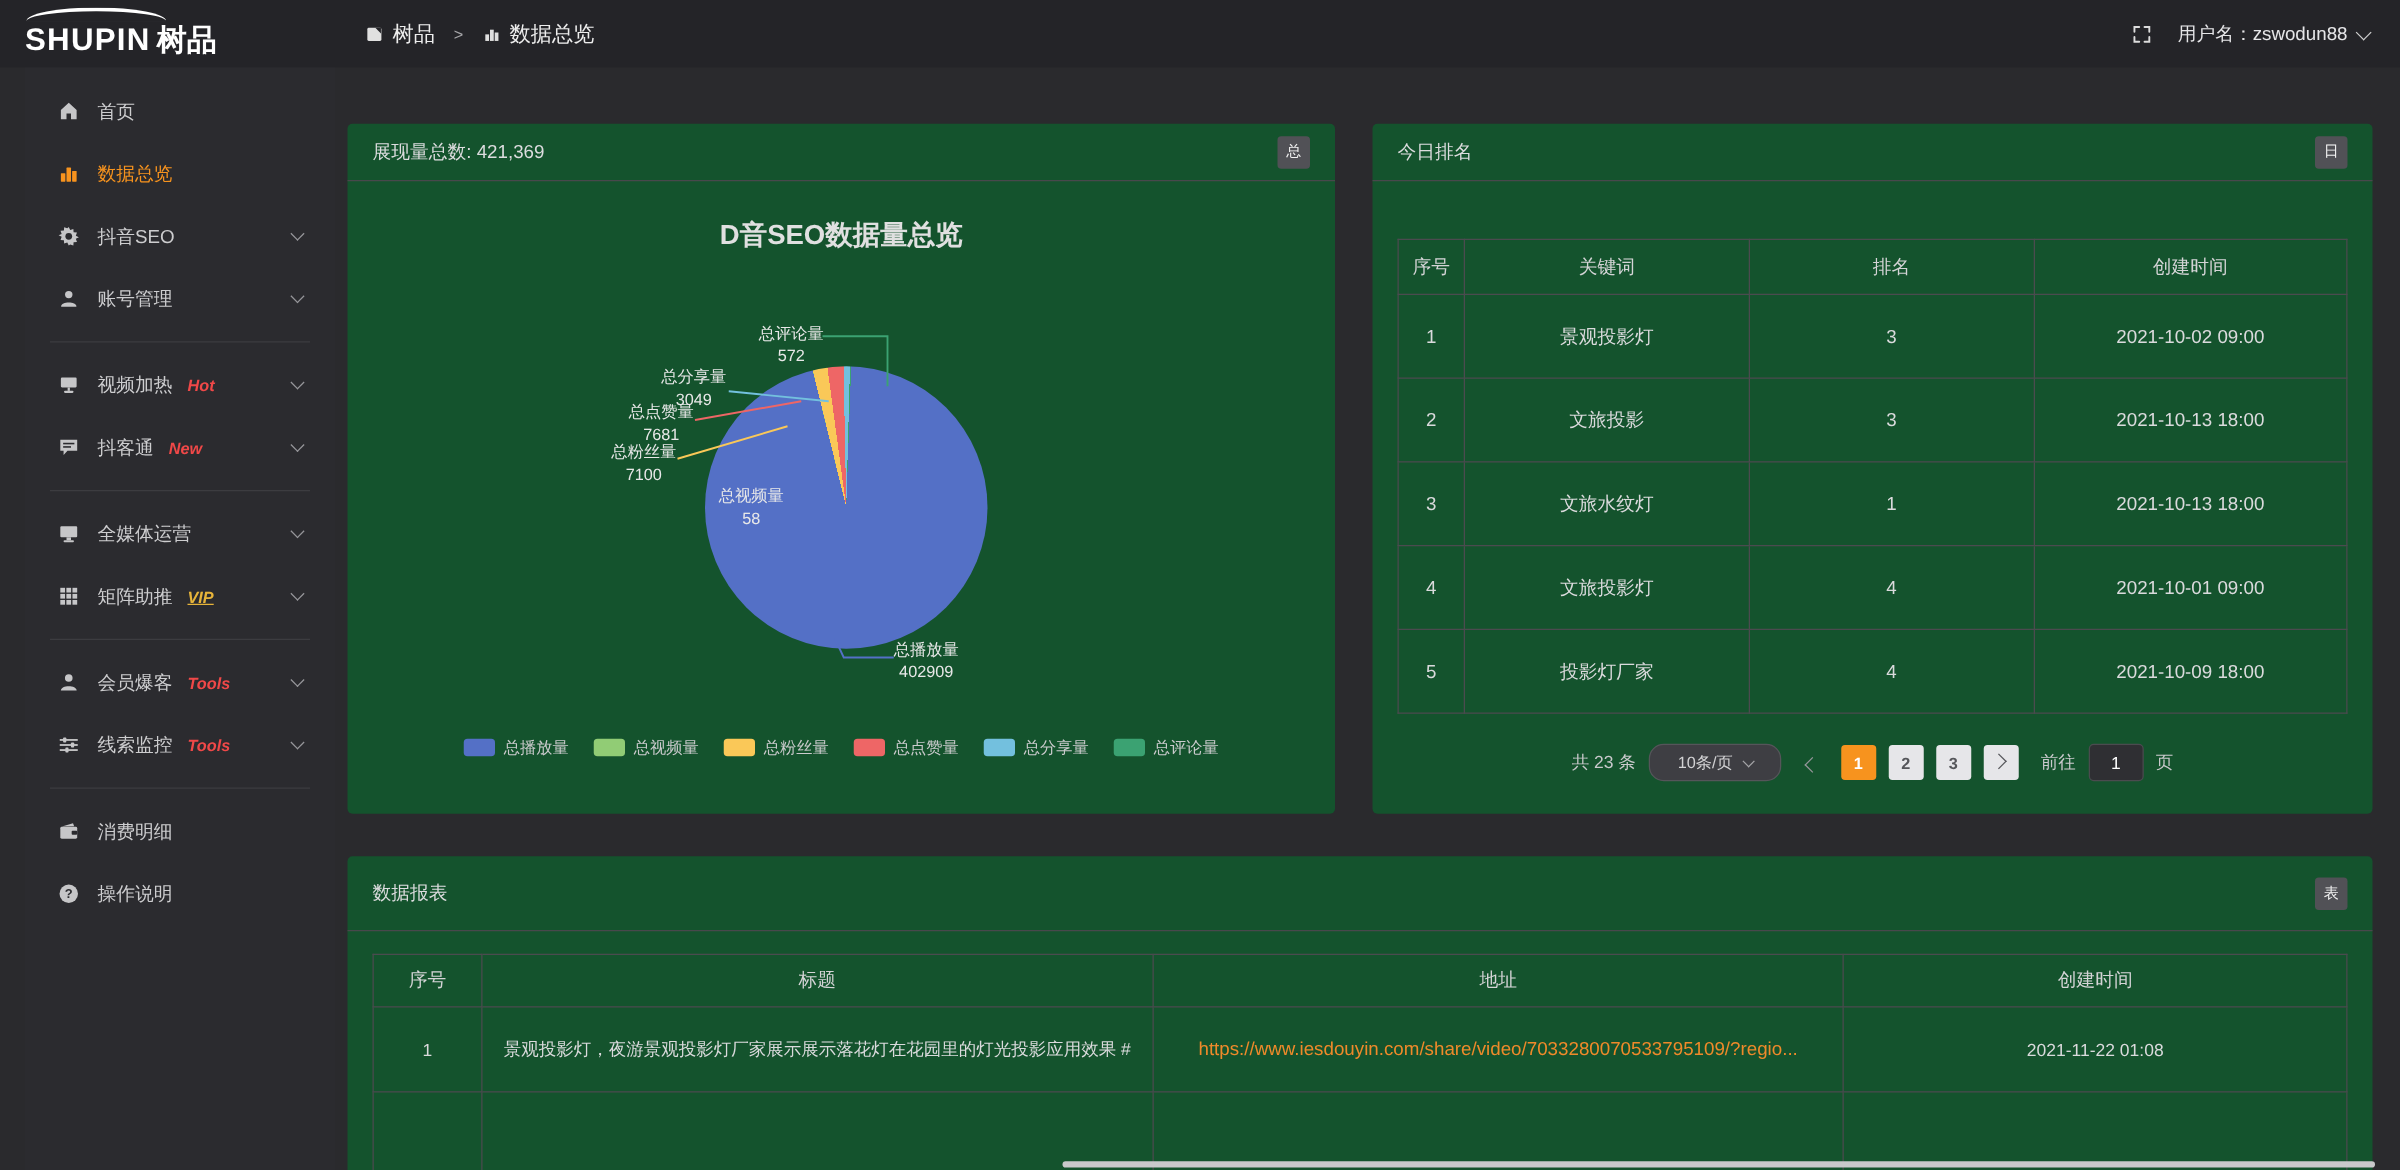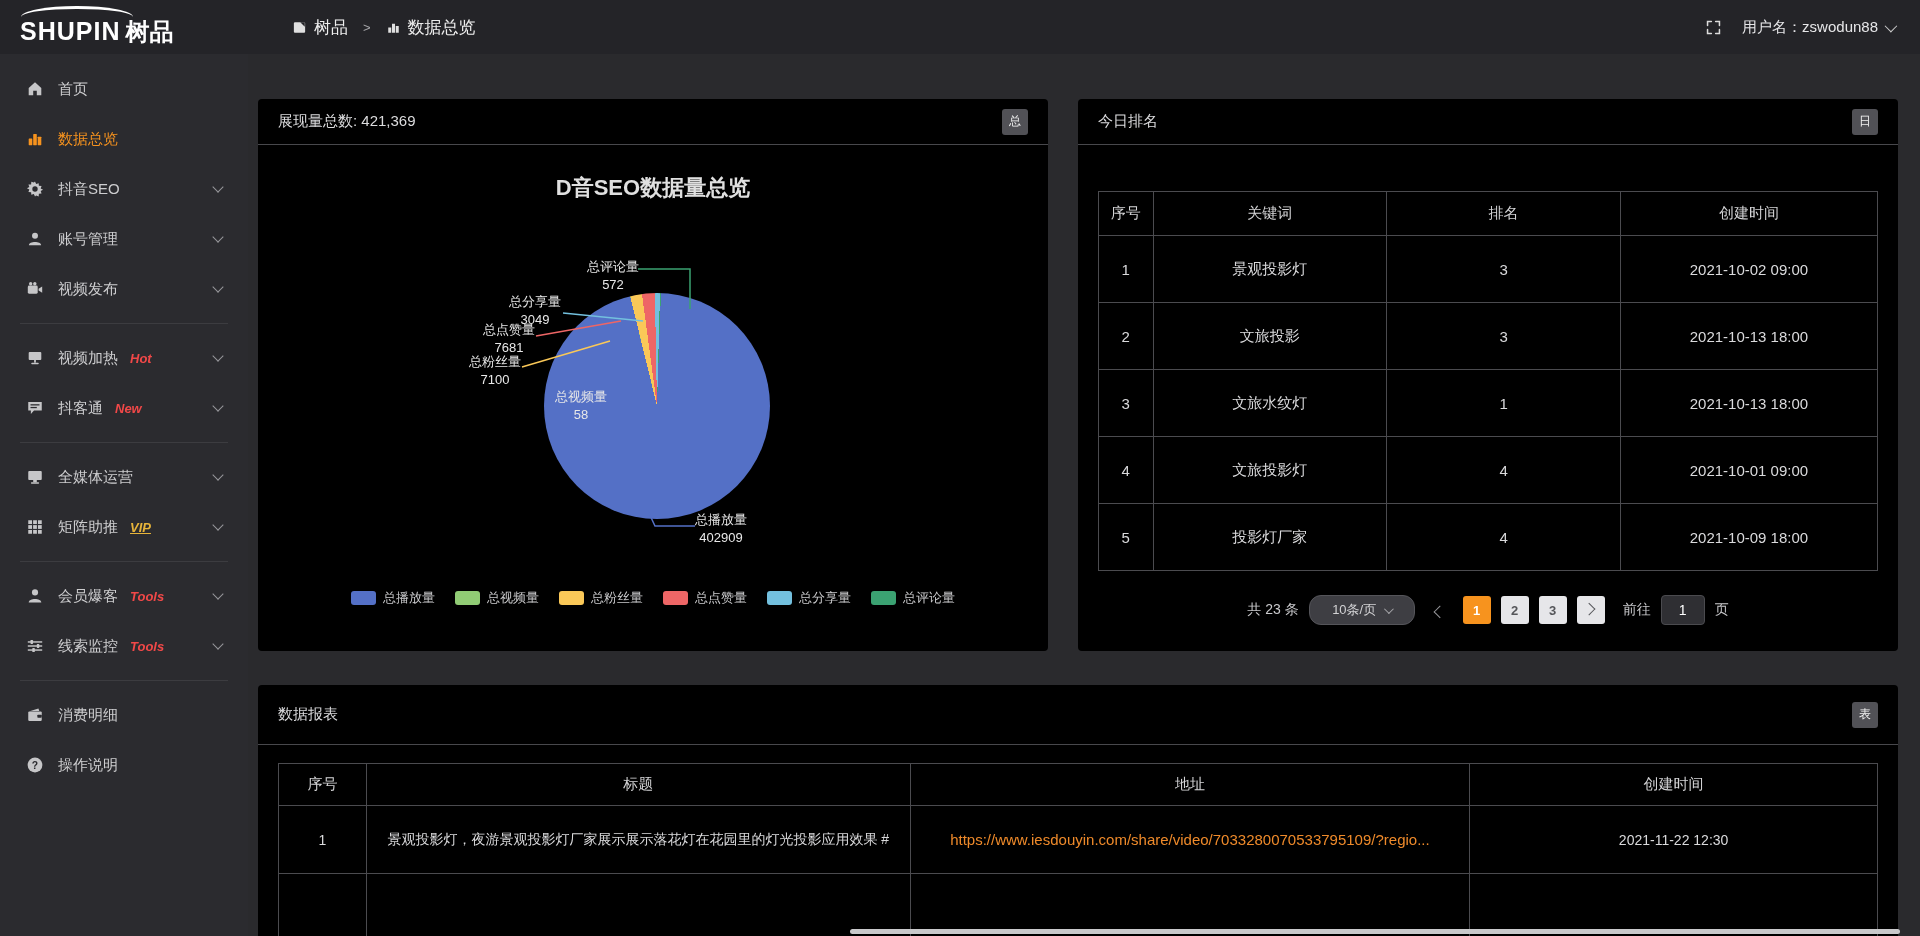--- a/index.html
+++ b/index.html
@@ -17,40 +17,40 @@
   .logo-cn { font-size:24px; font-weight:800; margin-left:5px; }
   .breadcrumb { display:flex; align-items:center; margin-left:44px; color:#ededed; font-size:17px; gap:7px; }
   .bc-sep { color:#a5a5a8; font-size:13px; margin:0 8px; }
   .bc-icon { width:15px; height:15px; display:inline-flex; color:#e0e0e0; }
   .top-right { margin-left:auto; display:flex; align-items:center; gap:20px; padding-right:26px; color:#e6e6e8; font-size:15px; }
   .fs-icon { width:17px; height:17px; display:inline-flex; color:#dcdcdc; cursor:pointer; }
   .user-entry { display:flex; align-items:center; gap:7px; cursor:pointer; }
   .caret { width:9px; height:9px; border-right:1.6px solid #cfcfcf; border-bottom:1.6px solid #cfcfcf; transform:rotate(45deg) translateY(-2px); }
 
   
-  .body-row { display:flex; height:882px; }
+  .body-row { display:flex; height:882px;margin-left:20px; }
   .sidebar { width:248px; flex:0 0 248px; background:#2b2b2f; padding-top:10px; }
   .menu-item { height:50px; display:flex; align-items:center; padding-left:26px; color:#cdcdcf; font-size:15px; cursor:pointer; }
   .menu-item.active { color:#f7931e; }
   .mi-icon { width:18px; height:18px; display:inline-flex; margin-right:14px; color:#c6c6c8; }
   .menu-item.active .mi-icon { color:#f7931e; }
   .mi-icon svg { width:100%; height:100%; fill:currentColor; }
   .mi-badge { font-size:13px; font-weight:bold; font-style:italic; margin-left:12px; }
   .chev { width:8px; height:8px; border-right:1.6px solid #97979b; border-bottom:1.6px solid #97979b; transform:rotate(45deg); margin-left:auto; margin-right:26px; margin-top:-5px; }
   .menu-divider { height:1px; background:#3c3c40; margin:9px 20px; }
 
   .main { flex:1; padding:24px 22px 0 10px; overflow:hidden; }
 
   
   .tabs { display:flex; gap:10px; }
   .tab { height:34px; padding:0 15px; display:flex; align-items:center; background:#3a3a3e; color:#e3e3e5; font-size:14px; border-radius:3px; border:none; cursor:pointer; font-family:inherit; }
   .tab.active { background:#f7931e; color:#fff; font-weight:bold; }
 
   
-  .panel { background:#000000; border-radius:4px; }
+  .panel { background:#14532d; border-radius:4px; }
   .panel-header { height:46px; display:flex; align-items:center; justify-content:space-between; padding:0 20px; border-bottom:1px solid #48484c; color:#dcdcde; font-size:15px; }
   .corner-btn { width:26px; height:26px; background:#515156; border-radius:3px; color:#f2f2f2; font-size:12px; display:flex; align-items:center; justify-content:center; cursor:pointer; }
   .panels-row { display:flex; gap:30px; margin-top:21px; }
   .chart-panel { width:790px; flex:0 0 790px; height:552px; }
   .rank-panel { flex:1; height:552px; }
 
   
   .chart-body { position:relative; height:505px; }
   .chart-title { position:absolute; top:28px; width:100%; text-align:center; font-size:22px; font-weight:bold; color:#e0e0e0; }
   .pie { position:absolute; left:286px; top:148px; width:226px; height:226px; border-radius:50%; }
@@ -174,32 +174,20 @@
           <div class="menu-item">
             <span class="mi-icon">
               <svg viewBox="0 0 20 20">
                 <circle cx="10" cy="6.3" r="3.3"></circle>
                 <path d="M3.2 17 C3.2 12.2 16.8 12.2 16.8 17 Z"></path>
               </svg>
             </span>
             <span class="mi-label">账号管理</span>
             <span class="chev"></span>
           </div>
-          <div class="menu-item">
-            <span class="mi-icon">
-              <svg viewBox="0 0 20 20">
-                <circle cx="5.2" cy="4.2" r="1.9"></circle>
-                <circle cx="9.8" cy="4.2" r="1.9"></circle>
-                <rect x="2" y="6.2" width="11" height="9" rx="1.5"></rect>
-                <path d="M14 9.8 18 7.2v7l-4-2.6z"></path>
-              </svg>
-            </span>
-            <span class="mi-label">视频发布</span>
-            <span class="chev"></span>
-          </div>
           <div class="menu-divider"></div>
           <div class="menu-item">
             <span class="mi-icon">
               <svg viewBox="0 0 20 20">
                 <rect x="3" y="3.4" width="14" height="8.8" rx="1"></rect>
                 <rect x="9" y="12.2" width="2" height="3"></rect>
                 <rect x="5.8" y="15.2" width="8.4" height="1.8" rx="0.9"></rect>
               </svg>
             </span>
             <span class="mi-label">视频加热</span>
@@ -472,21 +460,21 @@
                   <th>标题</th>
                   <th>地址</th>
                   <th>创建时间</th>
                 </tr>
               </thead>
             <tbody id="report-body">
                 <tr>
                   <td>1</td>
                   <td class="cell-title">景观投影灯，夜游景观投影灯厂家展示展示落花灯在花园里的灯光投影应用效果 #</td>
                   <td><a href="#">https://www.iesdouyin.com/share/video/7033280070533795109/?regio...</a></td>
-                  <td>2021-11-22 12:30</td>
+                  <td>2021-11-22 01:08</td>
                 </tr>
                 <tr>
                   <td>&nbsp;</td>
                   <td>&nbsp;</td>
                   <td>&nbsp;</td>
                   <td>&nbsp;</td>
                 </tr>
               </tbody>
           </table>
         </div>

